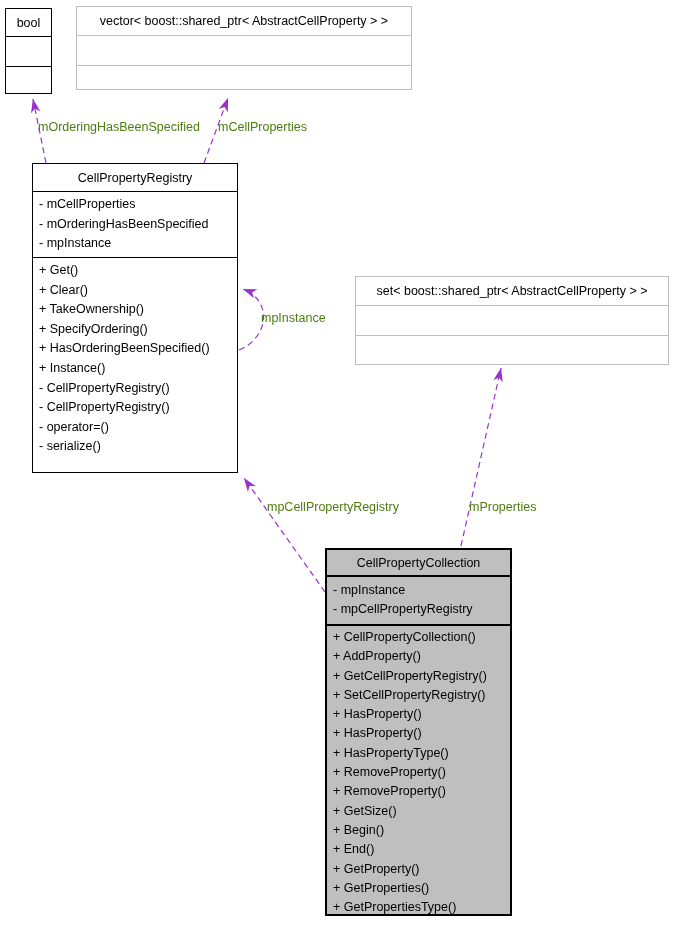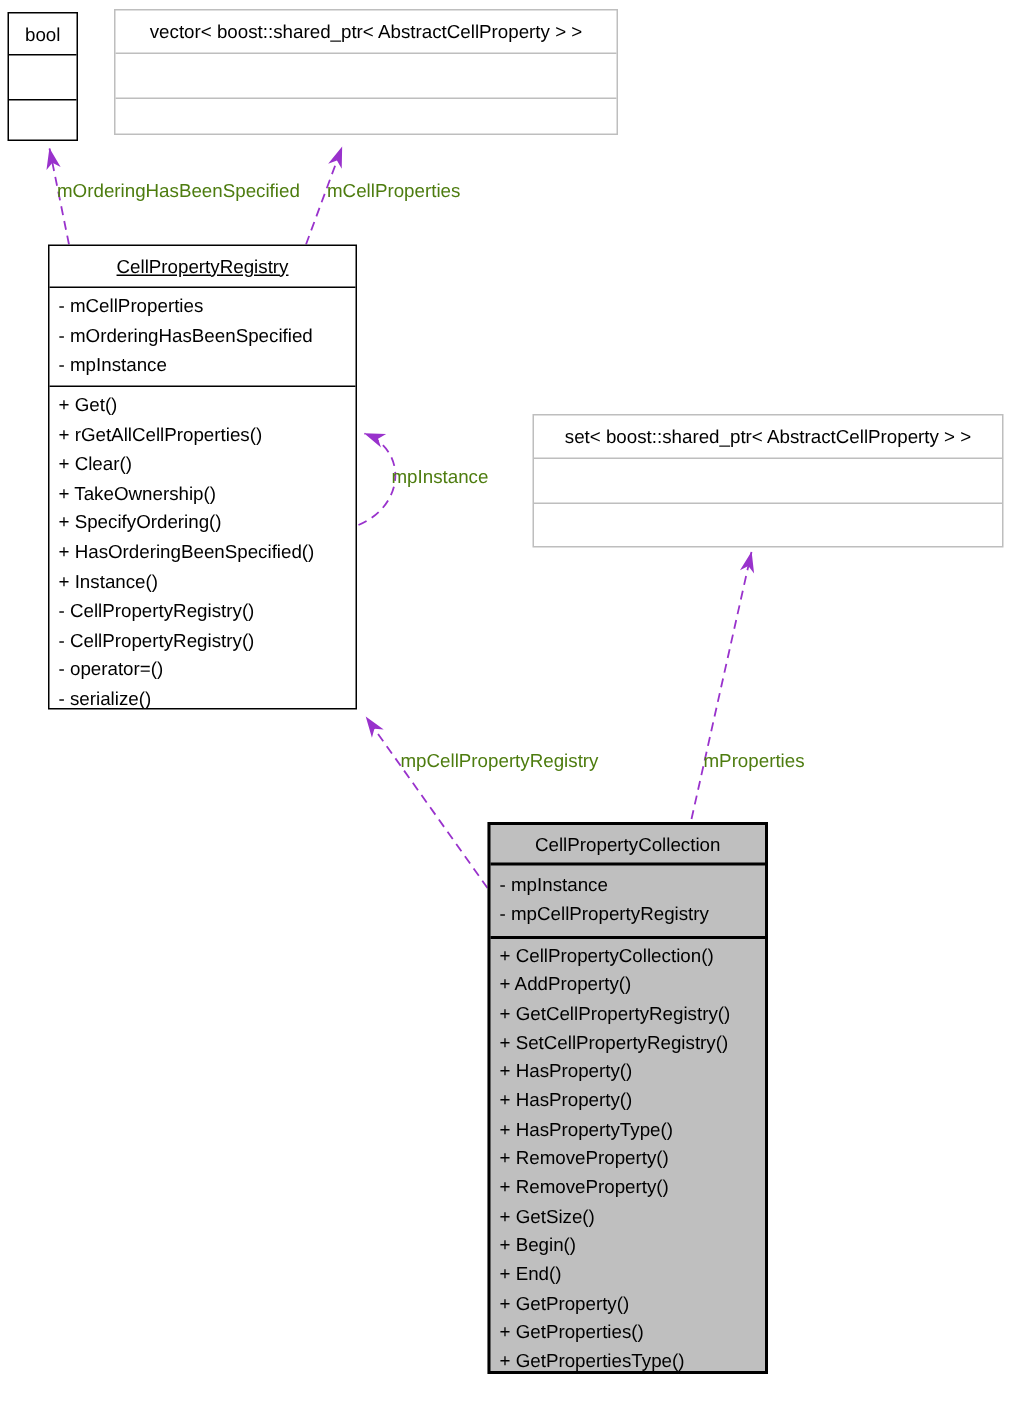--- a/index.html
+++ b/index.html
@@ -92,29 +92,28 @@
     <div class="compartment" style="flex:1;"></div>
   </div>
 
   <div class="class-node node-gray" style="left:76px; top:6px; width:336px; height:84px;">
     <div class="class-title" style="height:28px;">vector&lt; boost::shared_ptr&lt; AbstractCellProperty &gt; &gt;</div>
     <div class="compartment" style="height:30px;"></div>
     <div class="compartment" style="flex:1;"></div>
   </div>
 
   <div class="class-node node-black lh-reg" style="left:32px; top:163px; width:206px; height:310px;">
-    <div class="class-title" style="height:27px;text-decoration:underline;">CellPropertyRegistry</div>
+    <div class="class-title" style="height:27px;">CellPropertyRegistry</div>
     <div class="compartment members" style="height:66px;">
         <div class="member">- mCellProperties</div>
         <div class="member">- mOrderingHasBeenSpecified</div>
         <div class="member">- mpInstance</div>
       </div>
     <div class="compartment members" style="flex:1;">
         <div class="member">+ Get()</div>
-        <div class="member">+ rGetAllCellProperties()</div>
         <div class="member">+ Clear()</div>
         <div class="member">+ TakeOwnership()</div>
         <div class="member">+ SpecifyOrdering()</div>
         <div class="member">+ HasOrderingBeenSpecified()</div>
         <div class="member">+ Instance()</div>
         <div class="member">- CellPropertyRegistry()</div>
         <div class="member">- CellPropertyRegistry()</div>
         <div class="member">- operator=()</div>
         <div class="member">- serialize()</div>
       </div>

